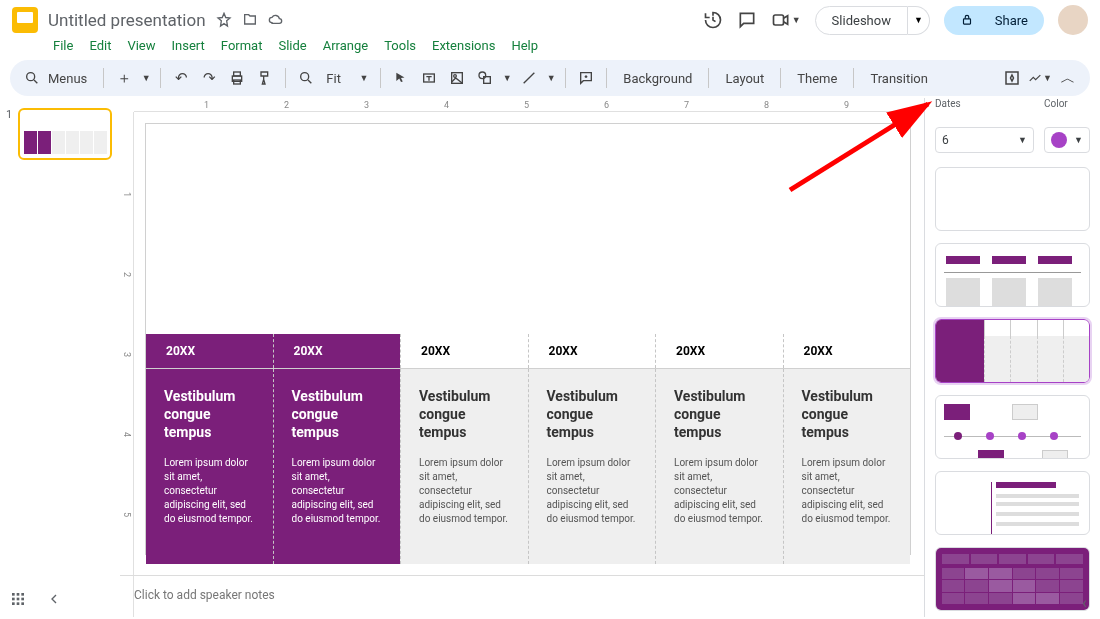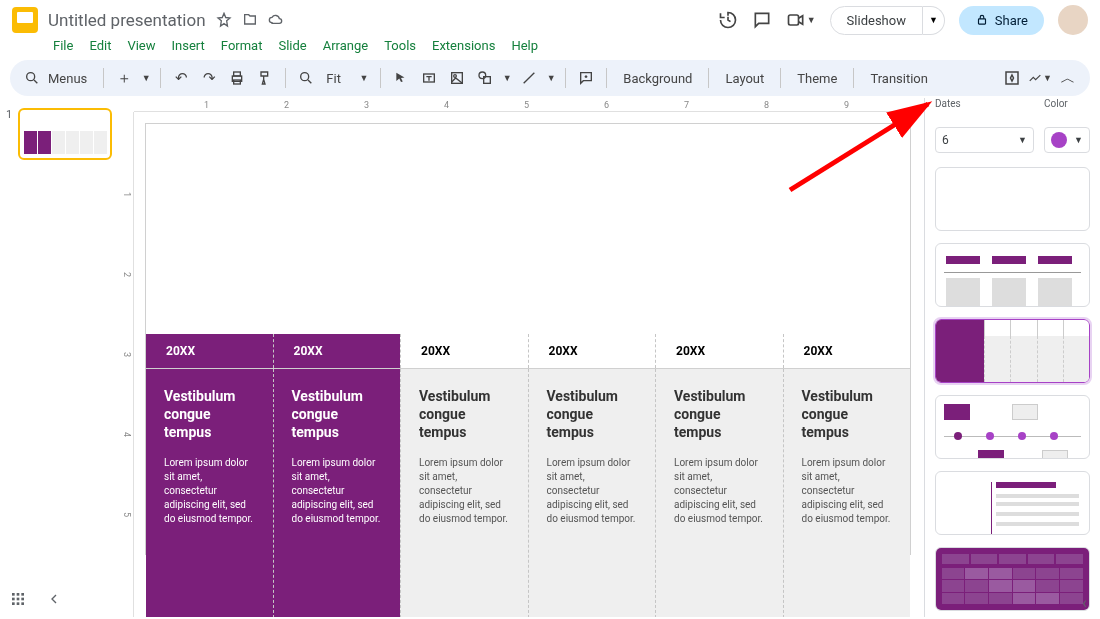--- a/index.html
+++ b/index.html
@@ -11,21 +11,21 @@
 .logo::after { content: ''; position: absolute; left: 5px; top: 5px; width: 16px; height: 11px; background: #fff; border-radius: 1px; }
 .title-input { font-size: 17px; color: #5f6368; border: none; outline: none; width: 160px; }
 .title-icons { display: flex; gap: 10px; margin-left: 8px; }
 .title-icon { width: 16px; height: 16px; color: #5f6368; cursor: pointer; }
 .topbar-right { margin-left: auto; display: flex; align-items: center; gap: 14px; }
 .icon-btn { width: 20px; height: 20px; color: #444; cursor: pointer; display: flex; align-items: center; justify-content: center; }
 .slideshow-btn { border: 1px solid #dadce0; border-radius: 18px; padding: 6px 16px; font-size: 13px; color: #3c4043; cursor: pointer; }
 .slideshow-wrap { display: flex; }
 .slideshow-dd { border: 1px solid #dadce0; border-left: none; border-radius: 0 18px 18px 0; padding: 6px 6px; cursor: pointer; display:flex; align-items:center;}
 .slideshow-btn { border-radius: 18px 0 0 18px; }
-.share-btn { background: #c2e7ff; border-radius: 18px; padding: 7px 16px; font-size: 13px; color: #001d35; cursor: pointer; display: flex; align-items: center; gap: 6px; }
+.share-btn { background: #c2e7ff; border-radius: 18px; padding: 7px 16px; font-size: 13px; color: #001d35; cursor: pointer; display: flex; align-items: center; gap: 21px; }
 .avatar { width: 30px; height: 30px; border-radius: 50%; background: #e8d5c4; }
 
 
 .menubar { display: flex; gap: 2px; padding: 0 12px 4px 46px; height: 22px; }
 .menu-item { font-size: 13px; color: #15803d; padding: 2px 7px; cursor: pointer; border-radius: 4px; }
 
 
 .toolbar { display: flex; align-items: center; height: 36px; background: #edf2fa; border-radius: 20px; margin: 2px 10px; padding: 0 10px; gap: 4px; }
 .tool-btn { width: 24px; height: 24px; border-radius: 4px; cursor: pointer; display: flex; align-items: center; justify-content: center; color: #444; font-size: 15px; }
 .tool-sep { width: 1px; height: 20px; background: #c7c7c7; margin: 0 4px; }
@@ -304,21 +304,21 @@
     <div class="canvas-scroll">
       <div class="slide">
         <div class="year-strip">
           <div class="yc p">20XX</div>
           <div class="yc p">20XX</div>
           <div class="yc">20XX</div>
           <div class="yc">20XX</div>
           <div class="yc">20XX</div>
           <div class="yc">20XX</div>
         </div>
-        <div class="timeline-grid" style="top:245px;height:249px;">
+        <div class="timeline-grid" style="top:245px;height:195px;">
           <div class="tcol p">
             <div class="body">
                 <div class="heading">Vestibulum congue tempus</div>
                 <div class="para">Lorem ipsum dolor sit amet, consectetur adipiscing elit, sed do eiusmod tempor.</div>
               </div>
           </div>
           <div class="tcol p">
             <div class="body">
                 <div class="heading">Vestibulum congue tempus</div>
                 <div class="para">Lorem ipsum dolor sit amet, consectetur adipiscing elit, sed do eiusmod tempor.</div>
@@ -344,20 +344,21 @@
           </div>
           <div class="tcol g">
             <div class="body">
                 <div class="heading">Vestibulum congue tempus</div>
                 <div class="para">Lorem ipsum dolor sit amet, consectetur adipiscing elit, sed do eiusmod tempor.</div>
               </div>
           </div>
         </div>
       </div>
     </div>
+    <div class="notes">Click to add speaker notes</div>
   </div>
 
   <div class="sidepanel">
     <div class="sp-controls">
       <div class="ctrl">
         <div class="ctrl-label">Dates</div>
         <div class="ctrl-sel">
             <span>6</span>
             <span style="font-size:9px">▼</span>
           </div>

